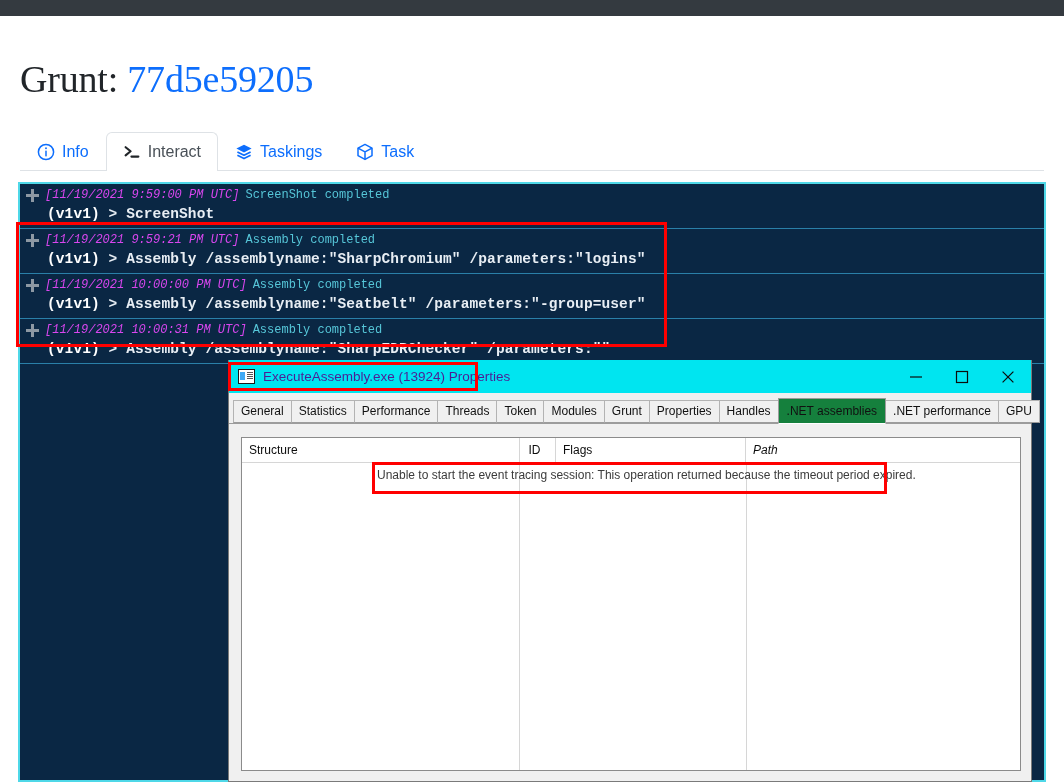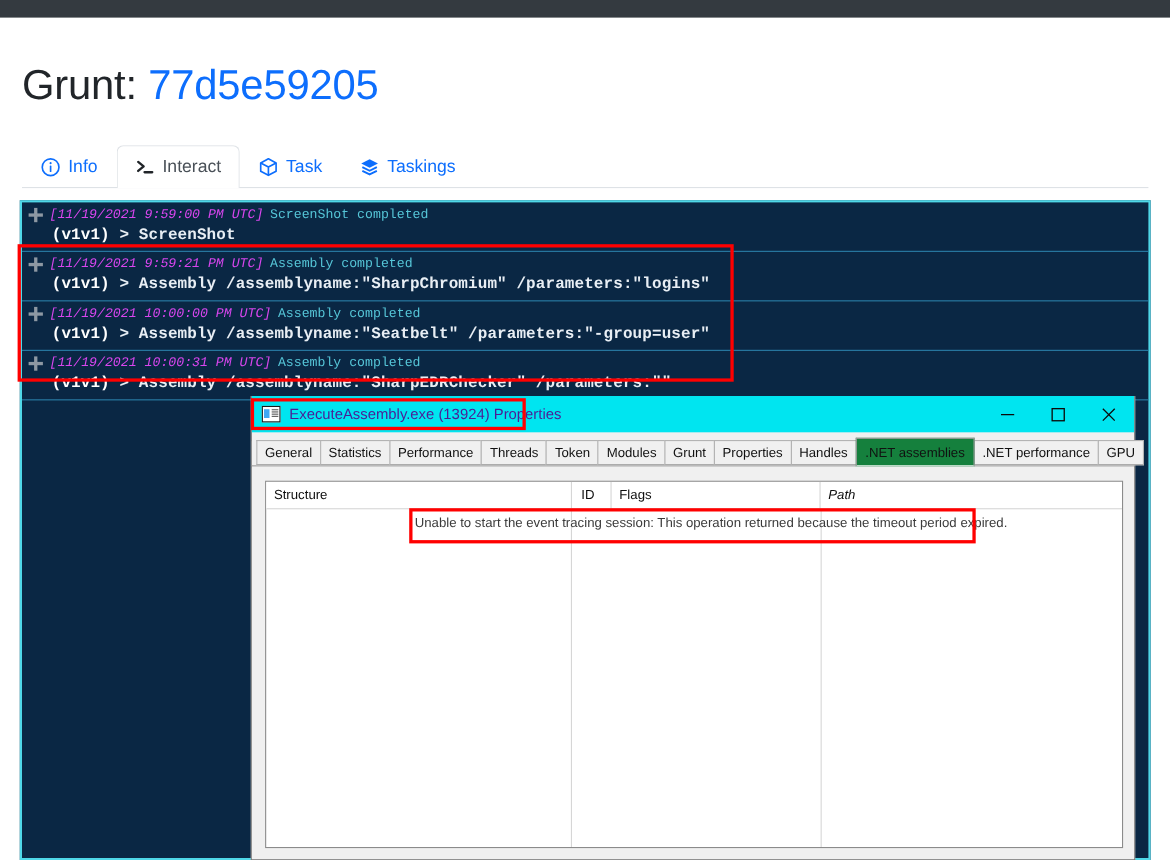--- a/index.html
+++ b/index.html
@@ -26,20 +26,21 @@
 
   
   .page-heading {
     position: absolute;
     left: 20px; top: 32px;
     font-size: 38px;
     font-weight: 400;
     color: #212529;
     letter-spacing: -0.2px;
     white-space: nowrap;
+    font-family: Liberation Serif, serif;
   }
   .page-heading .grunt-id {
     color: #0d6efd;
   }
 
   
   .tabs {
     position: absolute;
     left: 20px; top: 132px;
     width: 1024px;
@@ -331,36 +332,36 @@
         <path d="M2.6 4.2 L7.6 8.3 L2.6 12.4" fill="none" stroke="#212529" stroke-width="2.1" stroke-linecap="round" stroke-linejoin="round"></path>
         <line x1="8.4" y1="13.6" x2="15.4" y2="13.6" stroke="#212529" stroke-width="2.1" stroke-linecap="round"></line>
       </svg>
     </span>
     <span>Interact</span>
   </div>
 
   <div class="tab">
     <span class="tab-icon">
       <svg width="18" height="18" viewBox="0 0 18 18">
-        <path d="M9 1.4 L16 5.1 V12.6 L9 16.4 L2 12.6 V5.1 Z" fill="none" stroke="#0d6efd" stroke-width="1.5" stroke-linejoin="round"></path>
-        <path d="M2 5.1 L9 8.9 L16 5.1 M9 8.9 V16.4" fill="none" stroke="#0d6efd" stroke-width="1.5" stroke-linejoin="round"></path>
-      </svg>
-    </span>
-    <span>Task</span>
-  </div>
-
-  <div class="tab">
-    <span class="tab-icon">
-      <svg width="18" height="18" viewBox="0 0 18 18">
         <path d="M9 1.8 L16.6 5.6 L9 9.4 L1.4 5.6 Z" fill="#0d6efd"></path>
         <path d="M2.4 8.9 L9 12.2 L15.6 8.9" fill="none" stroke="#0d6efd" stroke-width="1.7" stroke-linejoin="round"></path>
         <path d="M2.4 12.3 L9 15.6 L15.6 12.3" fill="none" stroke="#0d6efd" stroke-width="1.7" stroke-linejoin="round"></path>
       </svg>
     </span>
     <span>Taskings</span>
+  </div>
+
+  <div class="tab">
+    <span class="tab-icon">
+      <svg width="18" height="18" viewBox="0 0 18 18">
+        <path d="M9 1.4 L16 5.1 V12.6 L9 16.4 L2 12.6 V5.1 Z" fill="none" stroke="#0d6efd" stroke-width="1.5" stroke-linejoin="round"></path>
+        <path d="M2 5.1 L9 8.9 L16 5.1 M9 8.9 V16.4" fill="none" stroke="#0d6efd" stroke-width="1.5" stroke-linejoin="round"></path>
+      </svg>
+    </span>
+    <span>Task</span>
   </div>
 
 </div>
 
 <div class="console-wrap">
 
   <div class="console-entry">
     <div class="console-meta">
       <span class="expand-plus"></span>
       <span class="ts">[11/19/2021 9:59:00 PM UTC]</span>

